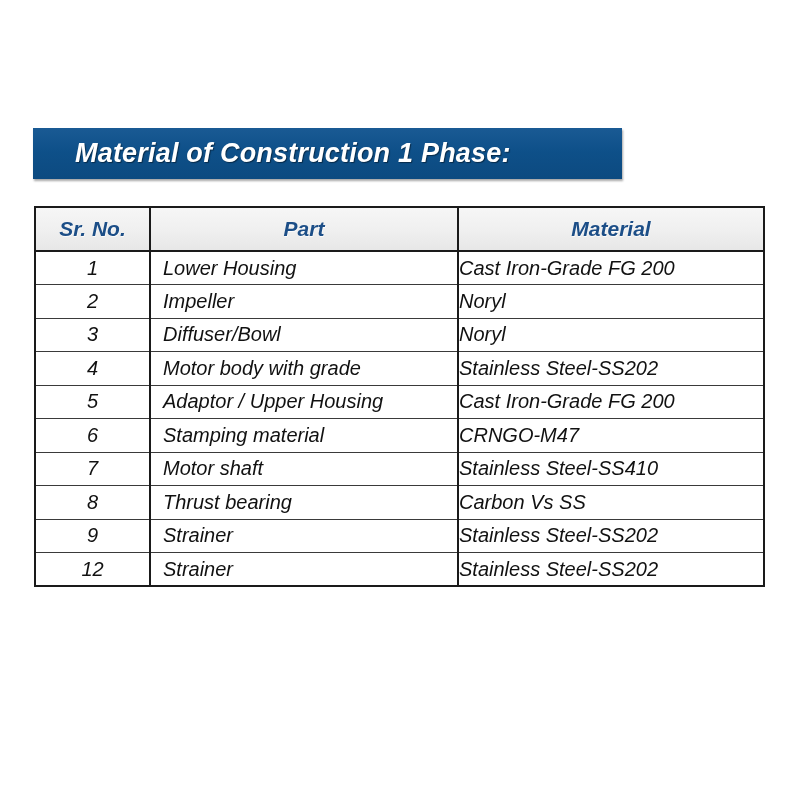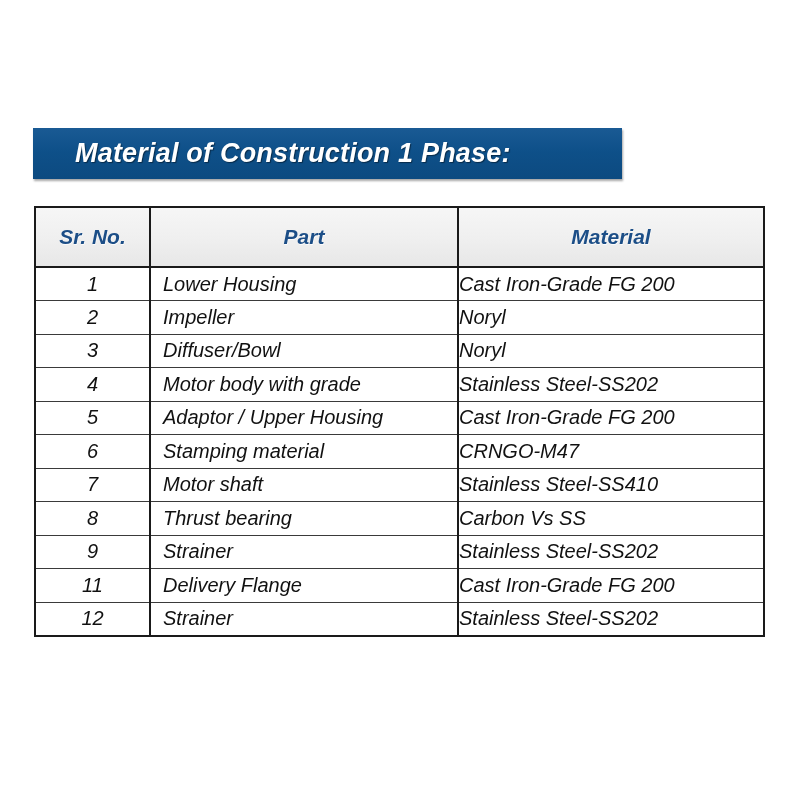--- a/index.html
+++ b/index.html
@@ -67,21 +67,21 @@
   table.moc col.c-mat   { width: 306px; }
 
   table.moc th,
   table.moc td {
     border: 1px solid #2a2a2a;
     padding: 0;
     vertical-align: middle;
   }
 
   
-  table.moc thead tr { height: 60px; }
+  table.moc thead tr { height: 44px; }
   table.moc th {
     background: linear-gradient(to bottom, #f6f6f6 0%, #efefef 55%, #e7e7e7 100%);
     color: #1c4e87;
     font-size: 21px;
     font-weight: bold;
     text-align: center;
     text-shadow: 0.5px 0.5px 0.5px rgba(255,255,255,0.8);
     border-top: 2px solid #1a1a1a;
     border-bottom: 2px solid #1a1a1a;
   }
@@ -179,25 +179,20 @@
             <td class="sr">8</td>
             <td class="part">Thrust bearing</td>
             <td class="mat">Carbon Vs SS</td>
           </tr>
           <tr>
             <td class="sr">9</td>
             <td class="part">Strainer</td>
             <td class="mat">Stainless Steel-SS202</td>
           </tr>
           <tr>
-            <td class="sr">11</td>
-            <td class="part">Delivery Flange</td>
-            <td class="mat">Cast Iron-Grade FG 200</td>
-          </tr>
-          <tr>
             <td class="sr">12</td>
             <td class="part">Strainer</td>
             <td class="mat">Stainless Steel-SS202</td>
           </tr>
         </tbody>
     </table>
   </div>
 
 </div>
 

